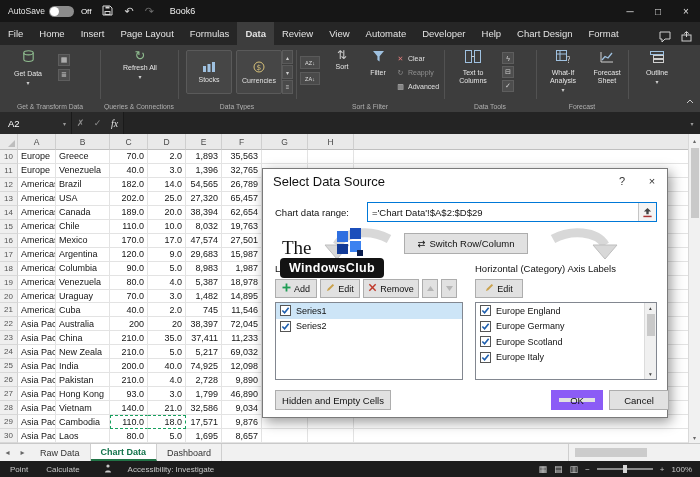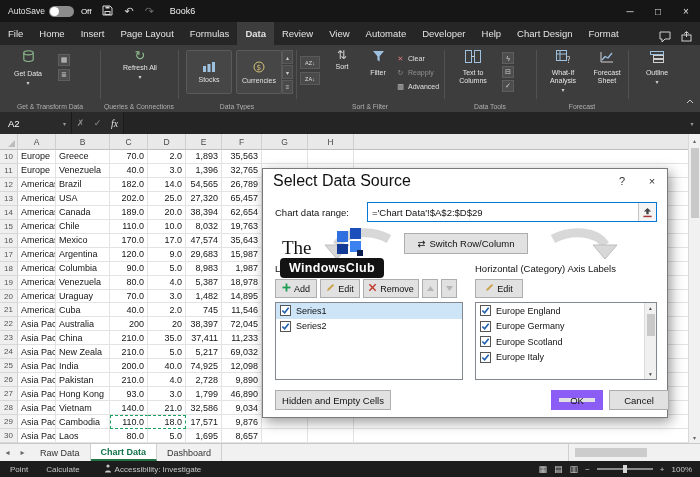--- a/index.html
+++ b/index.html
@@ -72,21 +72,21 @@
   .ant-b{border-bottom:1.5px dashed #17a05e}
   .ant-l{border-left:1.5px dashed #17a05e}
   .ant-r{border-right:1.5px dashed #17a05e}
   #vscroll{position:absolute;top:134px;right:0;width:12px;height:309px;background:#f1f1f1;border-left:1px solid #d9d9d9;z-index:5}
   .vsa{position:absolute;left:0;width:11px;height:12px;display:flex;align-items:center;justify-content:center;font-size:6px;color:#666}
   #vs-up{top:0}#vs-dn{bottom:0}
   #vthumb{position:absolute;top:14px;left:1.5px;width:8px;height:70px;background:#c9c9c9}
 
   
   #dialog{position:absolute;left:262px;top:168px;width:406px;height:250px;background:#fff;border:1px solid #7a7a7a;box-shadow:3px 4px 12px rgba(0,0,0,.4);z-index:20;font-size:10px;color:#111}
-  .dlg-titlebar{position:absolute;top:0;left:0;right:0;height:24px;display:flex;align-items:center;padding-left:10px;font-size:16px}
+  .dlg-titlebar{position:absolute;top:0;left:0;right:0;height:24px;display:flex;align-items:center;padding-left:10px;font-size:13px}
   .dlg-sys{position:absolute;top:0;width:30px;height:24px;display:flex;align-items:center;justify-content:center;color:#333;font-size:11px}
   #dlg-help{right:30px}
   #dlg-close{right:0}
   .range-label{position:absolute;left:12px;top:38px;font-size:9.5px}
   #range-input{position:absolute;left:104px;top:33px;width:290px;height:20px;border:1px solid #0078d7;display:flex;align-items:center;background:#fff}
   .range-text{flex:1;padding-left:4px;font-size:9.5px;white-space:nowrap;overflow:hidden}
   .range-pick{width:18px;height:18px;border-left:1px solid #c5c5c5;background:#f4f4f4;display:flex;align-items:center;justify-content:center;flex:none}
   .curve{position:absolute;top:56px;width:72px;height:36px}
   #curve-l{left:58px;transform:scaleX(-1)}
   #curve-r{left:286px}
@@ -126,21 +126,21 @@
   #sheet-tabs{display:flex;align-items:stretch}
   .stab{padding:0 10px;display:flex;align-items:center;border-right:1px solid #cfcfcf}
   .stab.act{background:#fff;font-weight:700;color:#13734b;border-bottom:2px solid #217346}
   #hscroll{margin-left:auto;width:132px;position:relative;background:#f1f1f1;border-left:1px solid #cfcfcf}
   #hthumb{position:absolute;left:6px;top:4px;width:72px;height:9px;background:#cccccc}
 
   
   #statusbar{position:absolute;top:461px;left:0;width:700px;height:16px;background:#1d1d1d;color:#c9c9c9;font-size:8px;display:flex;align-items:center}
   .sb-item{margin-left:10px}
   .sb-item.gap{margin-left:18px}
-  .sb-acc{margin-left:24px;display:flex;align-items:center;gap:3px}
+  .sb-acc{margin-left:24px;display:flex;align-items:center;gap:16px}
   #sb-right{margin-left:auto;display:flex;align-items:center;gap:7px;margin-right:8px}
   .vicon{font-size:9px;color:#cfcfcf;line-height:1}
   .ztrack{width:56px;height:2px;background:#8b8b8b;position:relative}
   .zthumb{position:absolute;left:26px;top:-3px;width:4px;height:8px;background:#d6d6d6}
 </style>
 </head>
 <body>
 
 <div id="app">
 
@@ -434,21 +434,21 @@
         <div class="gc ar" style="width: 46px;"></div>
         <div class="gc fill"></div>
       </div>
       <div class="grow">
         <div class="rh">16</div>
         <div class="gc al" style="width: 38px;">Americas</div>
         <div class="gc al" style="width: 54px;">Mexico</div>
         <div class="gc ar" style="width: 38px;">170.0</div>
         <div class="gc ar" style="width: 38px;">17.0</div>
         <div class="gc ar" style="width: 36px;">47,574</div>
-        <div class="gc ar" style="width: 40px;">35,643</div>
+        <div class="gc ar" style="width: 40px;">27,501</div>
         <div class="gc ar" style="width: 46px;"></div>
         <div class="gc ar" style="width: 46px;"></div>
         <div class="gc fill"></div>
       </div>
       <div class="grow">
         <div class="rh">17</div>
         <div class="gc al" style="width: 38px;">Americas</div>
         <div class="gc al" style="width: 54px;">Argentina</div>
         <div class="gc ar" style="width: 38px;">120.0</div>
         <div class="gc ar" style="width: 38px;">9.0</div>

